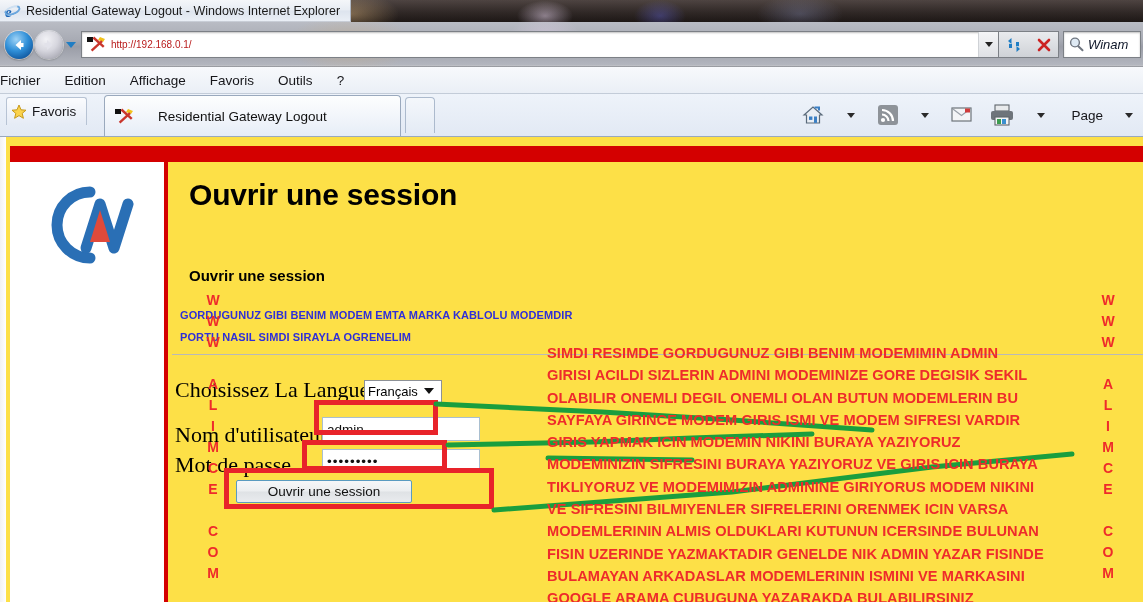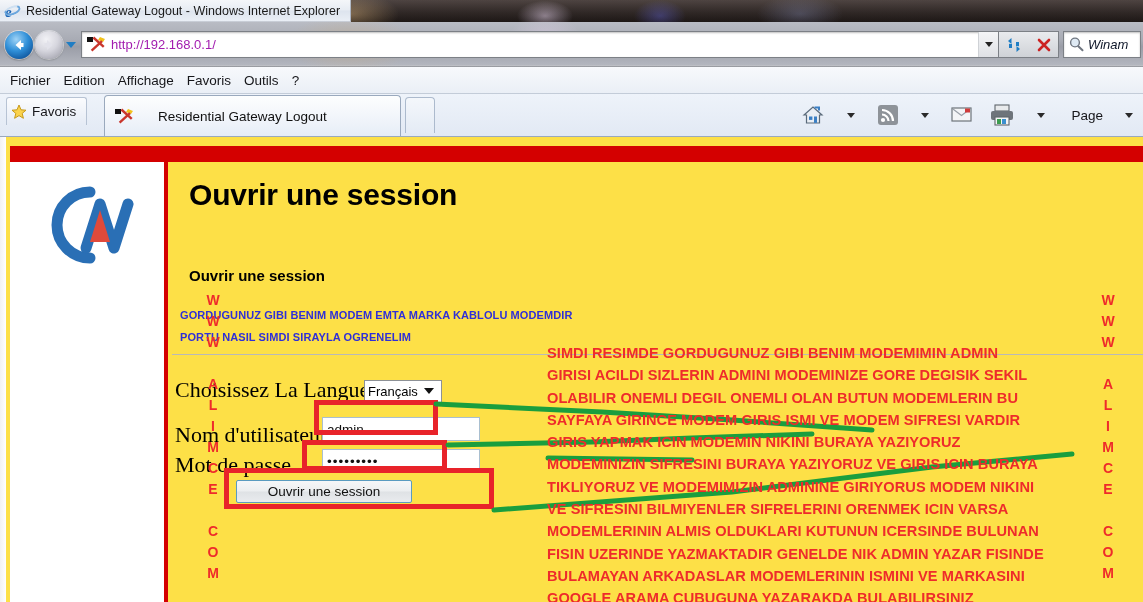--- a/index.html
+++ b/index.html
@@ -88,21 +88,21 @@
   }
 
   .addrwrap{
     flex:1 1 auto; height:27px; display:flex; align-items:center;
     background:#fff; border:1px solid #7c8086;
     box-shadow:inset 0 1px 2px rgba(0,0,0,.25);
     min-width:0; position:relative;
   }
   .addr-favicon{ width:19px; height:17px; margin:0 5px 0 5px; flex:0 0 auto; position:relative;}
   .addr-url{
-    font-size:13px; color:#a21caf; white-space:nowrap; overflow:hidden;
+    font-size:10px; color:#b91c1c; white-space:nowrap; overflow:hidden;
     flex:1 1 auto; font-family:"Liberation Sans", sans-serif;
   }
   .addr-drop{
     width:20px; height:25px; flex:0 0 auto; display:flex;
     align-items:center; justify-content:center;
     border-left:1px solid #cfd2d6;
     background:linear-gradient(to bottom,#f4f5f7,#dfe1e5);
   }
   .caret-dn{ width:0;height:0;border-left:4px solid transparent;border-right:4px solid transparent;border-top:5px solid #222; }
   .iconbtn{
@@ -121,21 +121,21 @@
   }
   .search-ph{
     font-size:13px; color:#0f172a; font-style:italic; white-space:nowrap;
     font-family:"Liberation Sans", sans-serif;
   }
 
   
   #menubar{
     position:absolute; left:0; top:67px; width:1143px; height:27px;
     background:linear-gradient(to bottom,#f7f9fc,#eaeff6);
-    display:flex; align-items:center; padding-left:10px; gap:13px;
+    display:flex; align-items:center; padding-left:0; gap:24px;
     border-bottom:1px solid #c3ccd8;
   }
   .menu-item{ font-size:13.5px; color:#16161a; white-space:nowrap; }
 
   
   #tabbar{
     position:absolute; left:0; top:94px; width:1143px; height:43px;
     background:linear-gradient(to bottom,#eef3fa 0%,#e2e9f4 100%);
     border-bottom:1px solid #9aa9bd;
   }

